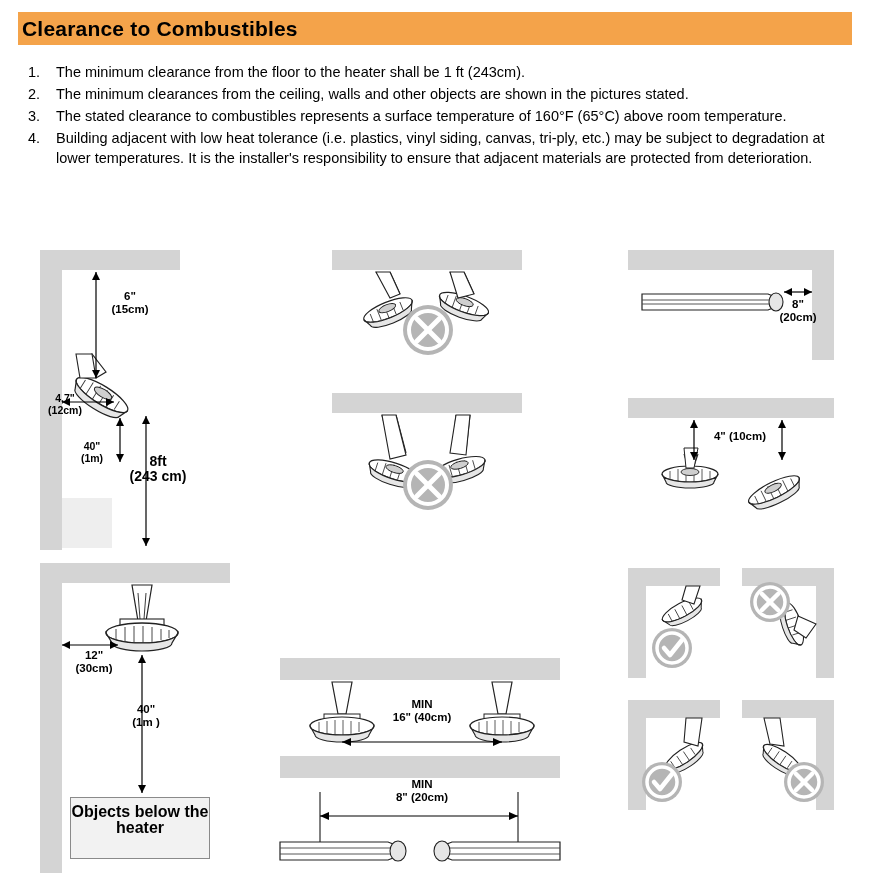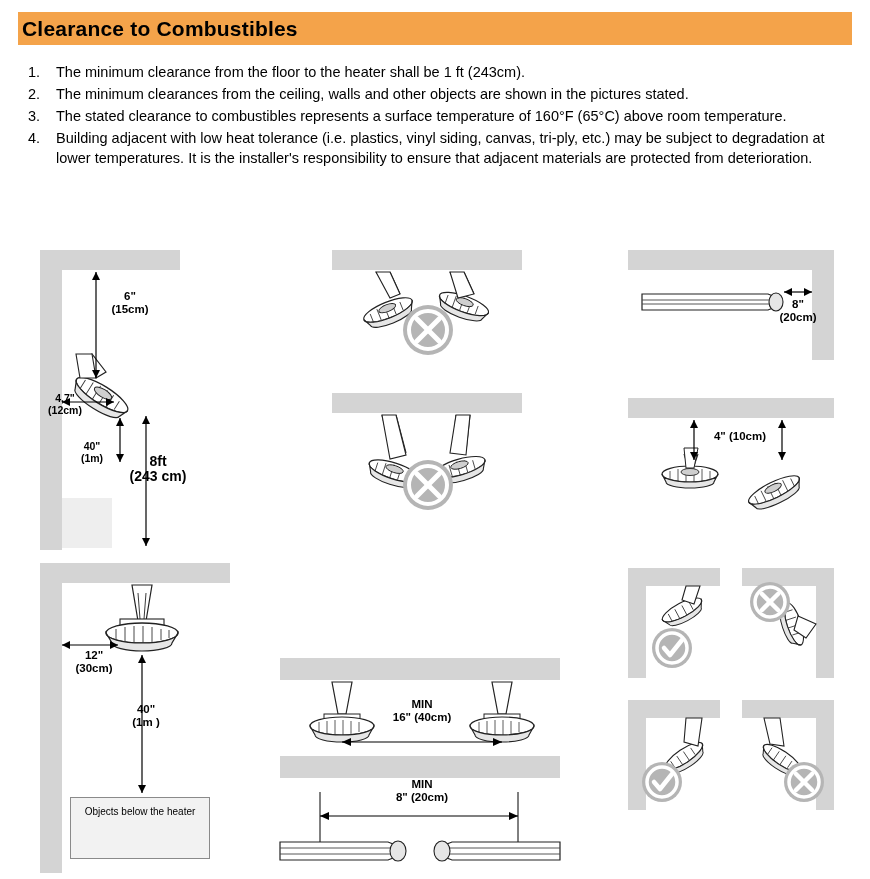--- a/index.html
+++ b/index.html
@@ -95,24 +95,24 @@
     line-height: 12px;
   }
   .lbl.big {
     font-size: 14px;
     line-height: 15px;
   }
   .objbox {
     position: absolute;
     background: #f2f2f2;
     border: 1px solid #8a8a8a;
-    font-size: 10px;
+    font-size: 16px;
     line-height: 16px;
     text-align: center;
-    font-weight: normal;
+    font-weight: bold;
     padding-top: 6px;
     box-sizing: border-box;
   }
   svg { display: block; overflow: visible; }
 </style>
 </head>
 <body>
 
 <div class="page">
 

